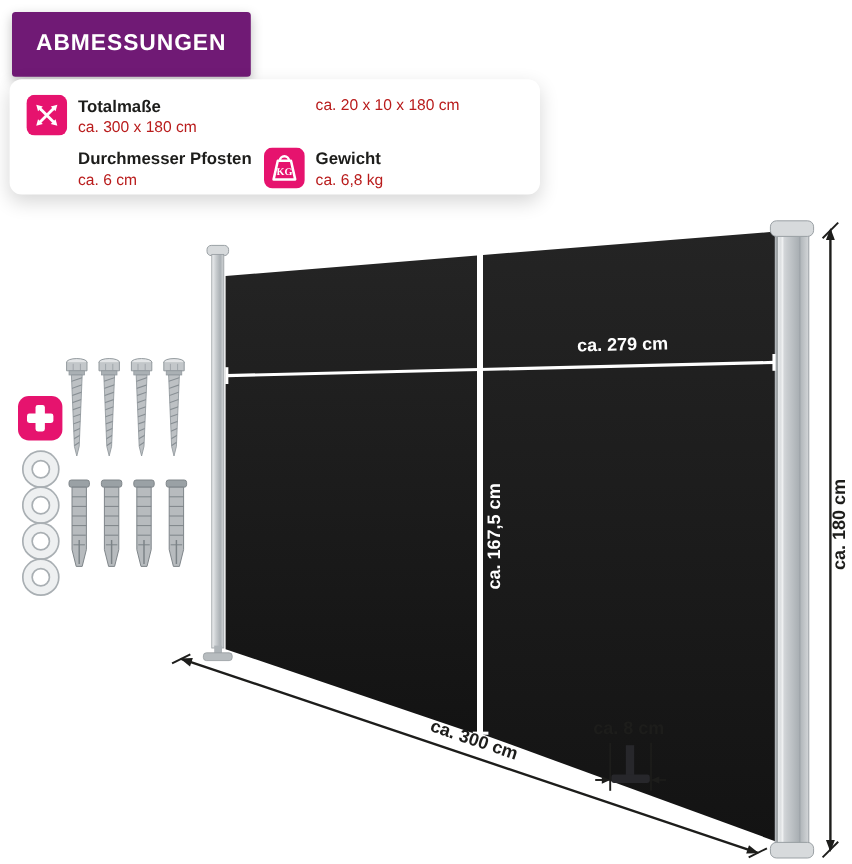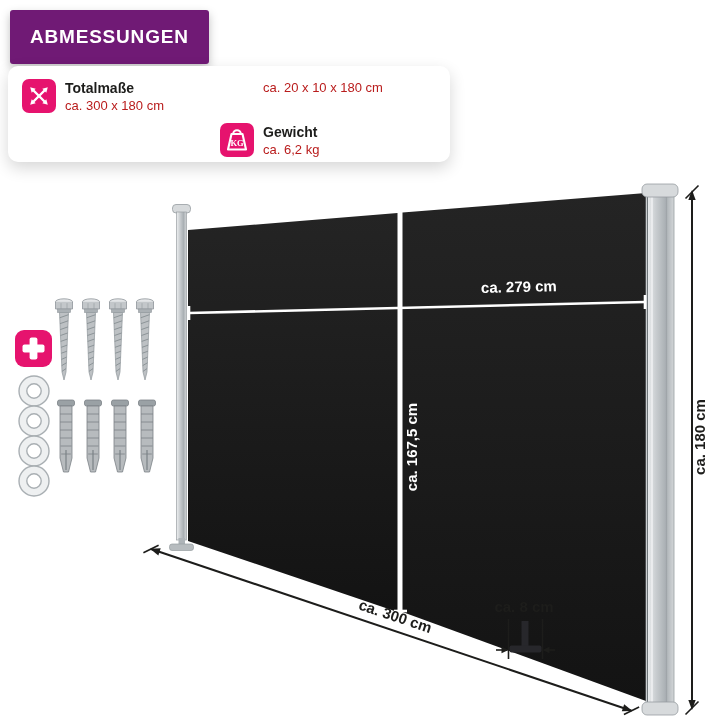--- a/index.html
+++ b/index.html
@@ -219,32 +219,36 @@
 
     <div class="spec-item">
       <span class="spec-icon"></span>
       <span class="spec-text">
         <span class="spec-value">ca. 20 x 10 x 180 cm</span>
       </span>
     </div>
 
     <div class="spec-item">
       <span class="spec-icon"></span>
+      <span class="spec-text">
+        <span class="spec-title">Durchmesser Pfosten</span>
+        <span class="spec-value">ca. 6 cm</span>
+      </span>
     </div>
 
 
     <div class="spec-item">
       <span class="spec-icon">
         <svg viewBox="0 0 34 34">
           <rect width="34" height="34" rx="7" fill="#e6136e"></rect>
           <path d="M13.2,11 a3.8,3.8 0 0 1 7.6,0" fill="none" stroke="#ffffff" stroke-width="2"></path>
           <polygon points="11.5,11 22.5,11 26,26.5 8,26.5" fill="none" stroke="#ffffff" stroke-width="2.1" stroke-linejoin="round"></polygon>
           <text x="17" y="22.6" text-anchor="middle" font-size="8.5" font-weight="bold" fill="#ffffff">KG</text>
         </svg>
       </span>
       <span class="spec-text">
         <span class="spec-title">Gewicht</span>
-        <span class="spec-value">ca. 6,2 kg</span>
+        <span class="spec-value">ca. 6,8 kg</span>
       </span>
     </div>
 
   </div>
 </div>
 
 </body></html>

